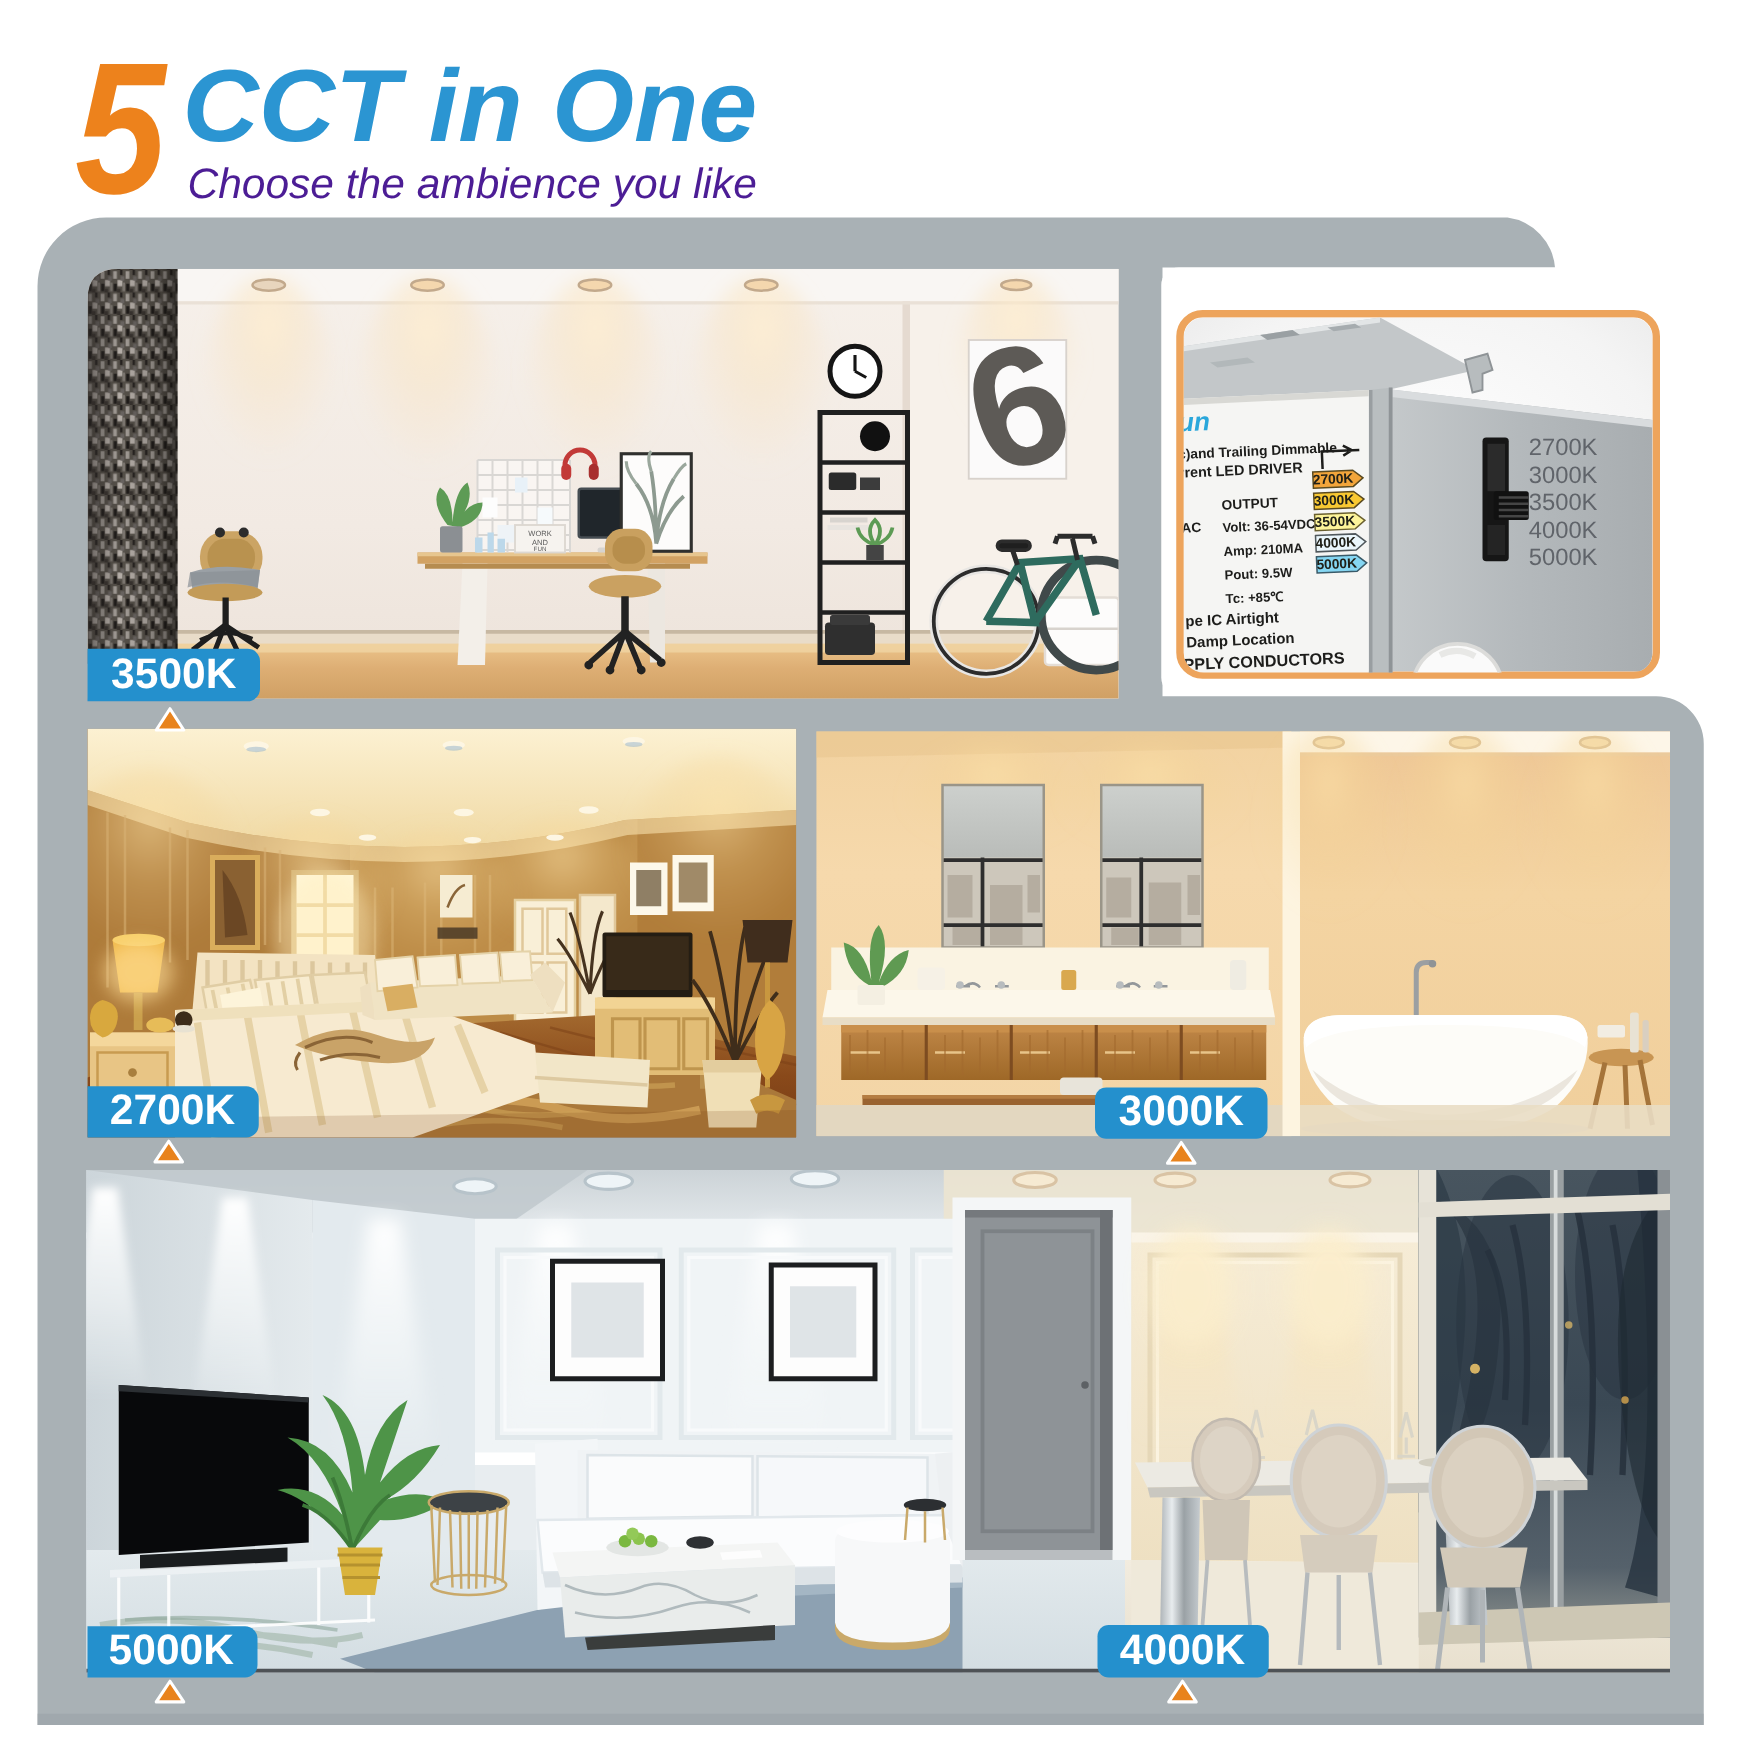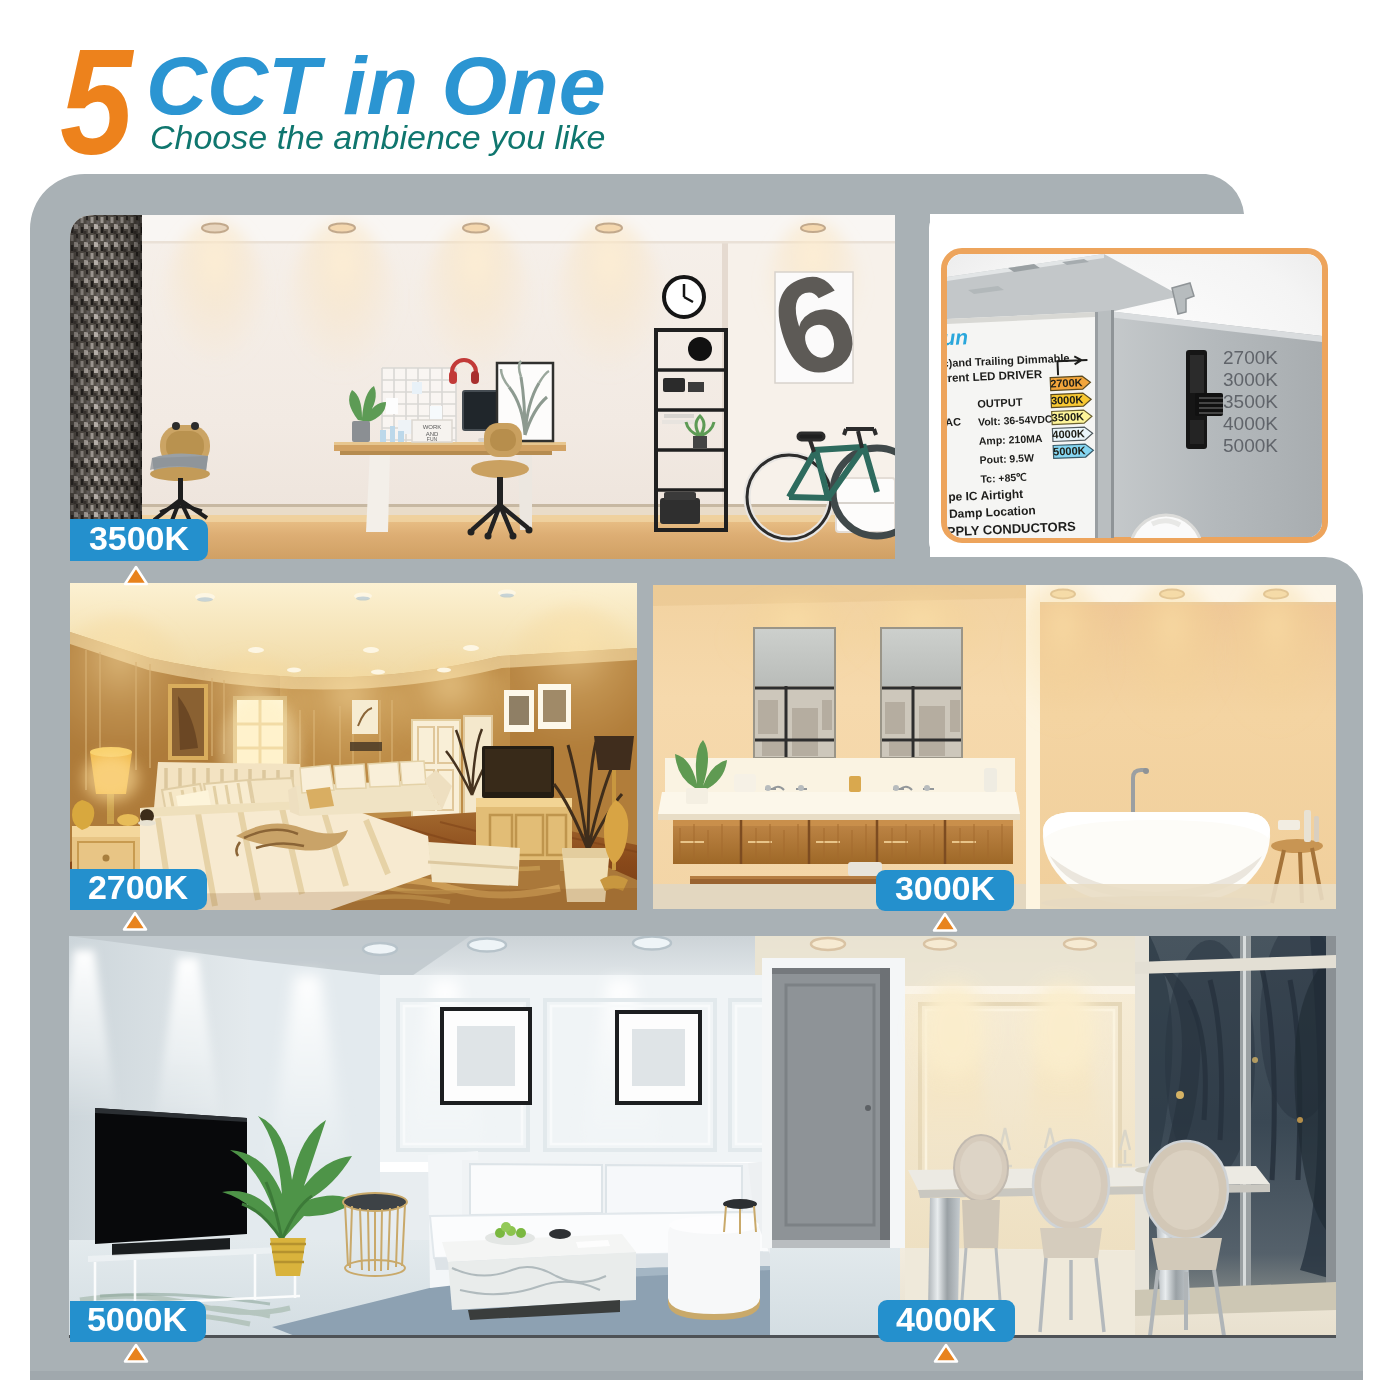--- a/index.html
+++ b/index.html
@@ -6,21 +6,21 @@
     font-family:"Liberation Sans",sans-serif;overflow:hidden}
   .abs{position:absolute}
 </style>
 </head>
 <body>
 
 <div class="abs" style="left:60px;top:16px;color:#ed821c;font-size:150px;font-weight:700;font-style:italic;transform:scaleX(0.87);transform-origin:0 0;">5</div>
 
 <div class="abs" style="left:146px;top:39px;color:#2b95d2;font-size:82px;font-weight:700;font-style:italic;transform:scaleX(1.03);transform-origin:0 0;white-space:nowrap;">CCT in One</div>
 
-<div class="abs" style="left:150px;top:118px;color:#0f766e;font-size:34px;font-style:italic;white-space:nowrap;">Choose the ambience you like</div>
+<div class="abs" style="left:150px;top:128px;color:#4c1d95;font-size:34px;font-style:italic;white-space:nowrap;">Choose the ambience you like</div>
 
 <svg class="abs" style="left:0;top:0" width="1400" height="1400" viewBox="0 0 1400 1400">
 <defs>
   <clipPath id="clipOffice">
         <path d="M70,240 Q70,215 95,215 L895,215 L895,559 L70,559 Z"></path>
       </clipPath>
   <radialGradient id="glowWarm" cx="0.5" cy="0.2" r="0.55">
     <stop offset="0" stop-color="#ffeed0" stop-opacity="0.8"></stop>
     <stop offset="0.45" stop-color="#f9e2bc" stop-opacity="0.38"></stop>
     <stop offset="1" stop-color="#f9e2bc" stop-opacity="0"></stop>

